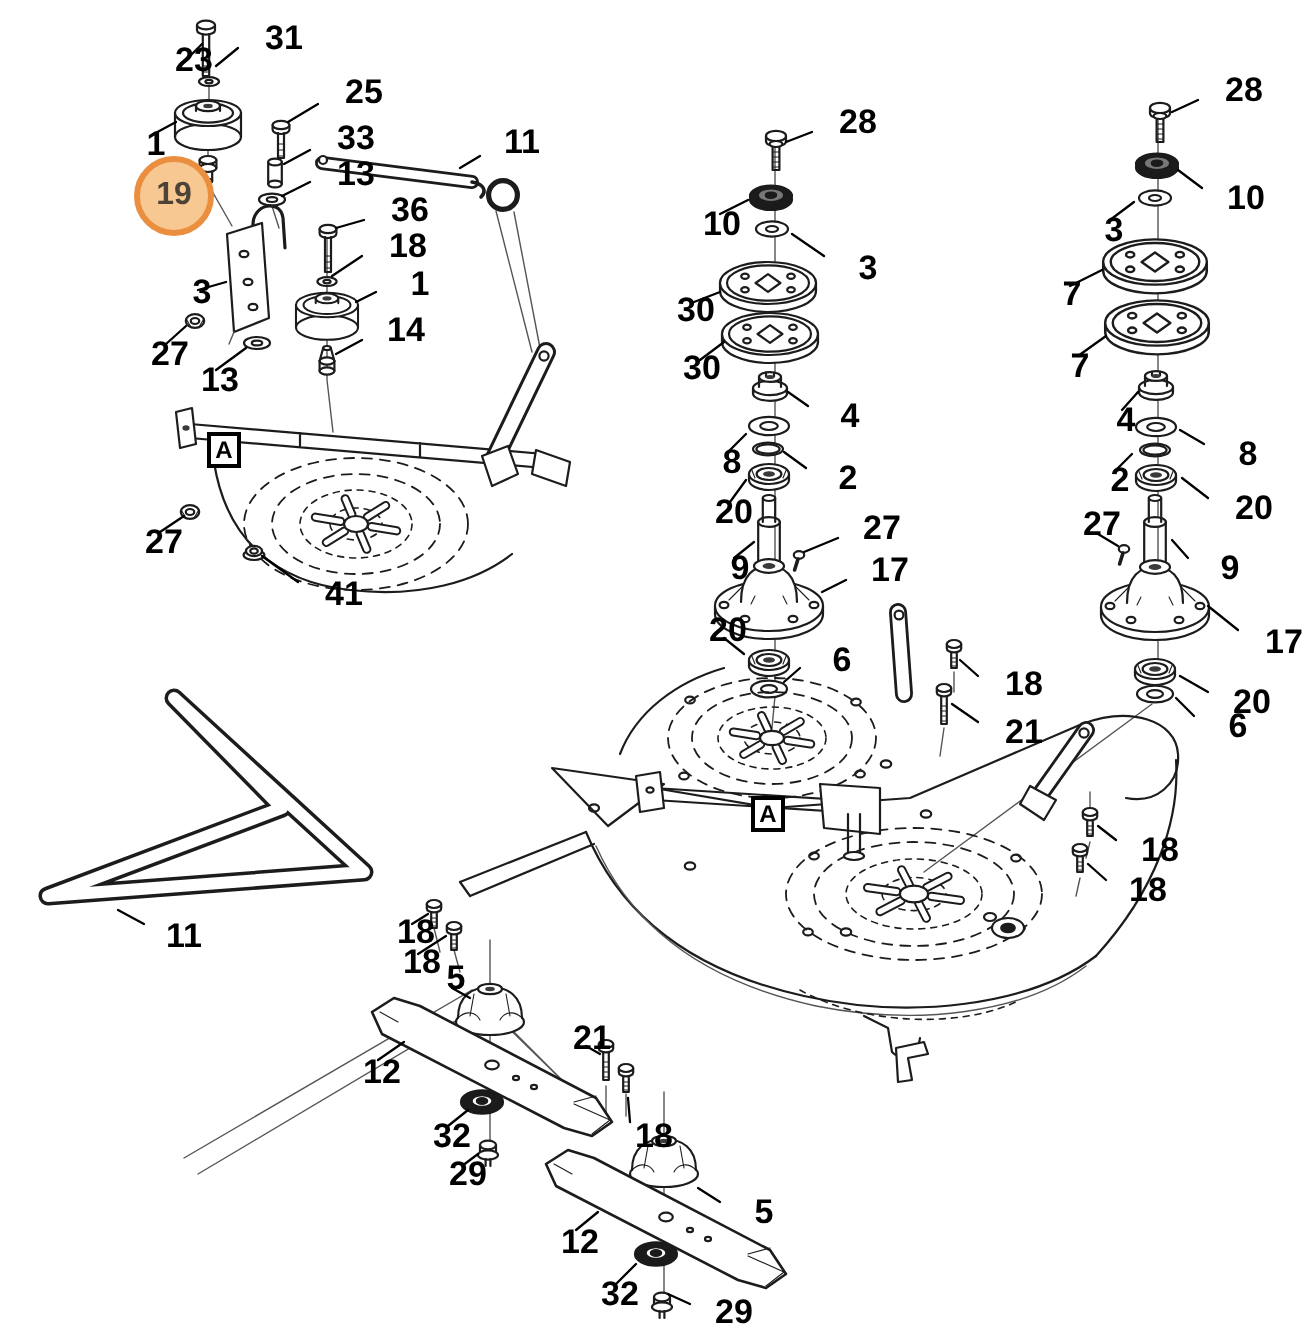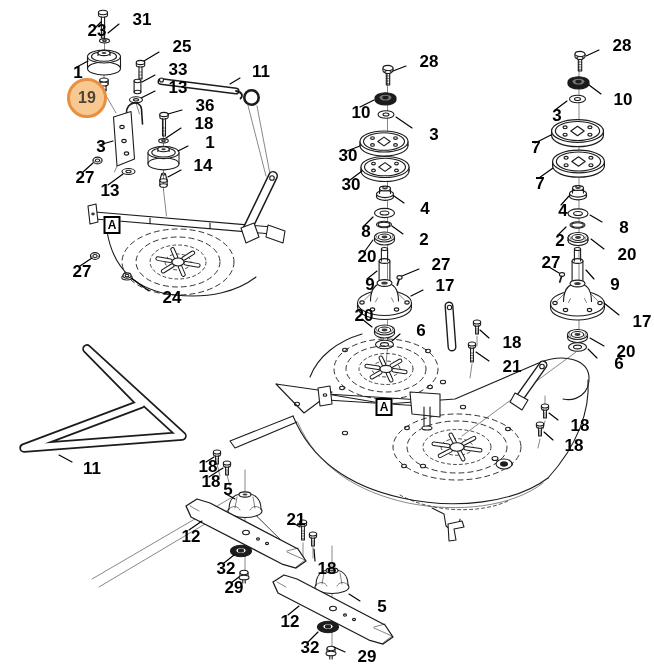--- a/index.html
+++ b/index.html
@@ -490,21 +490,21 @@
       <div class="callout" style="left: 249px; top: 71px;">11</div>
       <div class="callout hl" style="left: 75px; top: 98px;">19</div>
       <div class="callout" style="left: 193px; top: 105px;">36</div>
       <div class="callout" style="left: 192px; top: 123px;">18</div>
       <div class="callout" style="left: 89px; top: 146px;">3</div>
       <div class="callout" style="left: 198px; top: 142px;">1</div>
       <div class="callout" style="left: 191px; top: 165px;">14</div>
       <div class="callout" style="left: 73px; top: 177px;">27</div>
       <div class="callout" style="left: 98px; top: 190px;">13</div>
       <div class="callout" style="left: 70px; top: 271px;">27</div>
-      <div class="callout" style="left: 160px; top: 297px;">24</div>
+      <div class="callout" style="left: 160px; top: 297px;">41</div>
       <div class="callout" style="left: 417px; top: 61px;">28</div>
       <div class="callout" style="left: 349px; top: 112px;">10</div>
       <div class="callout" style="left: 422px; top: 134px;">3</div>
       <div class="callout" style="left: 336px; top: 155px;">30</div>
       <div class="callout" style="left: 339px; top: 184px;">30</div>
       <div class="callout" style="left: 413px; top: 208px;">4</div>
       <div class="callout" style="left: 354px; top: 231px;">8</div>
       <div class="callout" style="left: 412px; top: 239px;">2</div>
       <div class="callout" style="left: 355px; top: 256px;">20</div>
       <div class="callout" style="left: 429px; top: 264px;">27</div>

